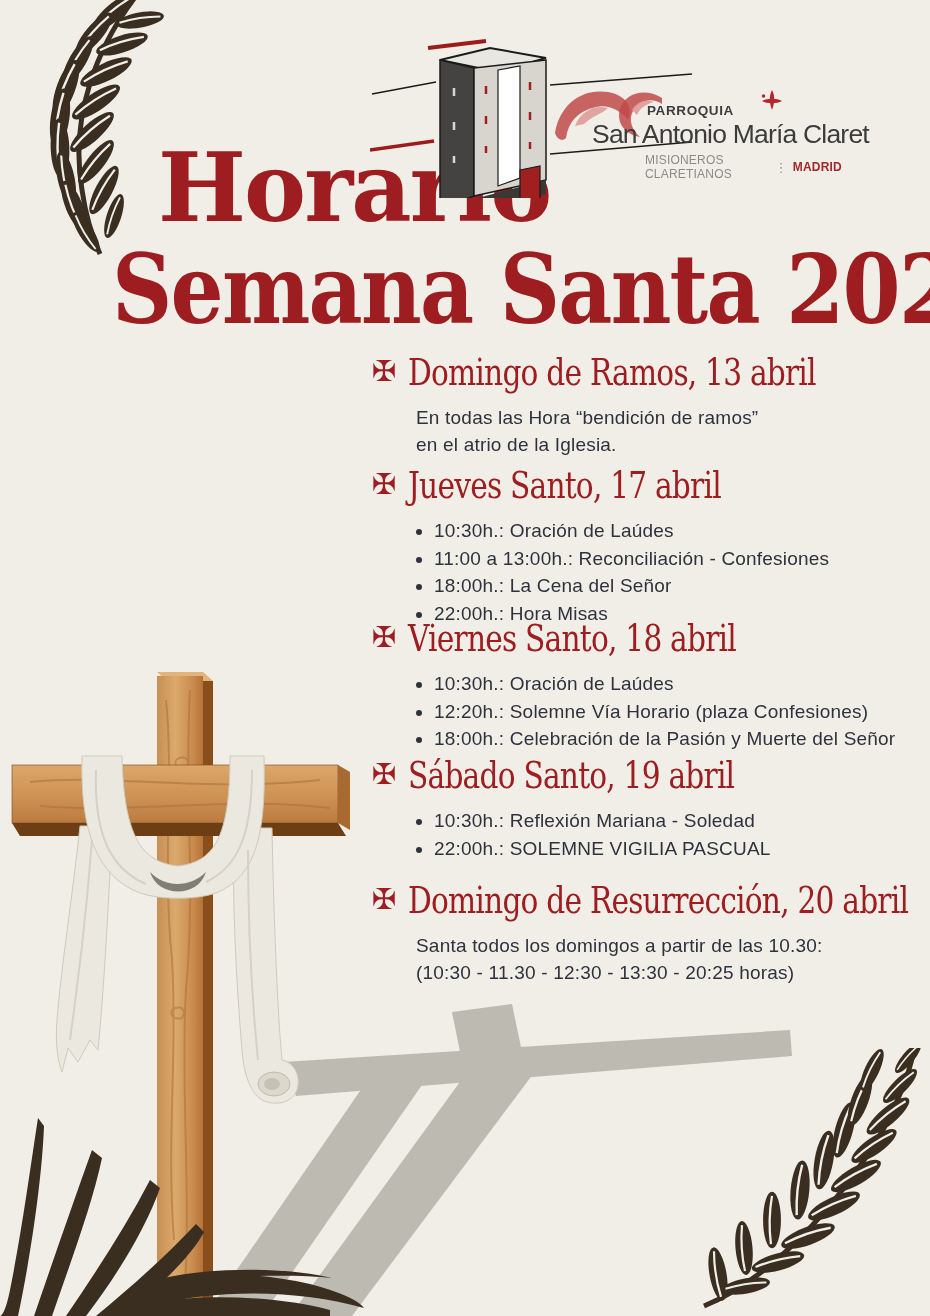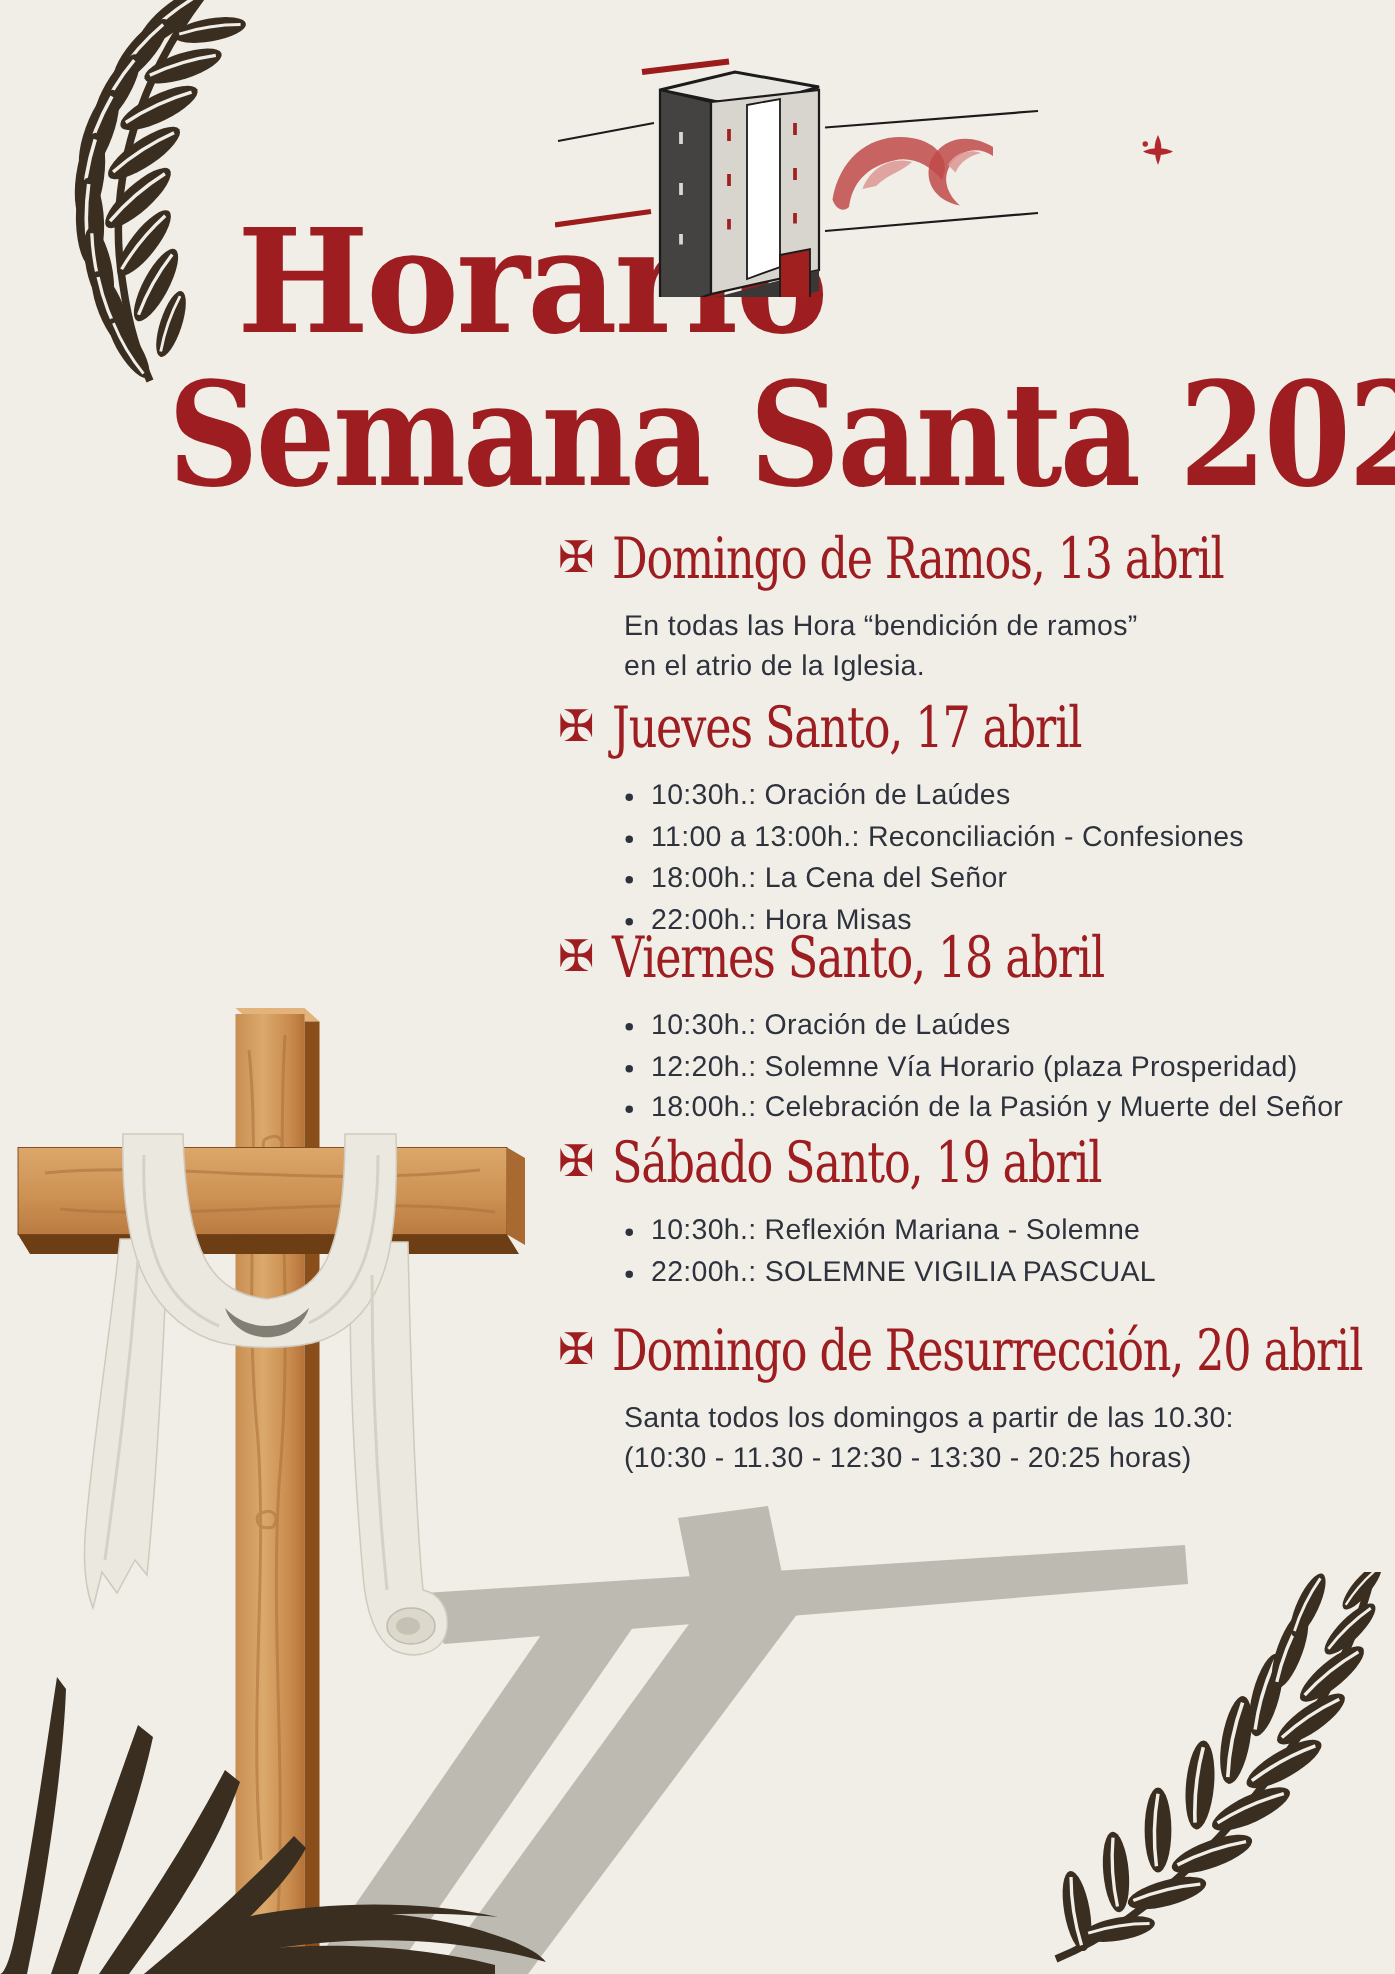--- a/index.html
+++ b/index.html
@@ -117,20 +117,29 @@
     <path d="M292,60 C276,50 258,54 251,68 C245,82 253,96 270,99 C262,92 258,82 263,73 C269,62 282,59 292,66 Z" fill="#bf4a49" opacity=".85"></path>
     <path d="M262,72 C266,64 276,61 284,64 C276,66 270,70 267,77 Z" fill="#dd9b97" opacity=".9"></path>
   </svg>
 
   <svg id="claret-cross" class="art" width="24" height="26" viewBox="0 0 24 26">
     <path d="M12,2 C9,8 9,14 12,22 C15,14 15,8 12,2 Z" fill="#b3282c"></path>
     <path d="M2,13 C7,10 17,10 22,13 C17,16 7,16 2,13 Z" fill="#b3282c"></path>
     <circle cx="3.5" cy="8" r="1.8" fill="#b3282c"></circle>
   </svg>
 
+  <div id="logo-text">
+    <div class="parroquia">PARROQUIA</div>
+    <div class="logo-name">San Antonio María Claret</div>
+    <div class="logo-sub">
+      <span>MISIONEROS CLARETIANOS</span>
+      <span class="sep">⋮</span>
+      <span class="madrid">MADRID</span>
+    </div>
+  </div>
 
   <div id="schedule">
     <section class="event s0">
       <div class="event-head">
         <span class="cross-glyph">✠</span>
         <h2 class="event-title">Domingo de Ramos, 13 abril</h2>
       </div>
       <div class="event-body">
           <p><span>En todas las Hora </span><span class="b">“bendición de ramos”</span></p>
           <p><span>en el atrio de la Iglesia.</span></p>
@@ -153,34 +162,34 @@
     </section>
 
     <section class="event s2">
       <div class="event-head">
         <span class="cross-glyph">✠</span>
         <h2 class="event-title">Viernes Santo, 18 abril</h2>
       </div>
       <div class="event-body">
           <ul class="bullets">
             <li><span>10:30h.: Oración de Laúdes</span></li>
-            <li><span>12:20h.: Solemne </span><span class="b">Vía Horario</span><span> (plaza Prosperidad)</span></li>
+            <li><span>12:20h.: Solemne </span><span class="b">Vía Horario</span><span> (plaza Confesiones)</span></li>
             <li><span>18:00h.: </span><span class="b">Celebración de la Pasión y Muerte del Señor</span></li>
           </ul>
         </div>
     </section>
 
     <section class="event s3">
       <div class="event-head">
         <span class="cross-glyph">✠</span>
         <h2 class="event-title">Sábado Santo, 19 abril</h2>
       </div>
       <div class="event-body">
           <ul class="bullets">
-            <li><span>10:30h.: Reflexión Mariana - </span><span class="b">Solemne</span></li>
+            <li><span>10:30h.: Reflexión Mariana - </span><span class="b">Soledad</span></li>
             <li><span>22:00h.: </span><span class="b">SOLEMNE VIGILIA PASCUAL</span></li>
           </ul>
         </div>
     </section>
 
     <section class="event s4">
       <div class="event-head">
         <span class="cross-glyph">✠</span>
         <h2 class="event-title">Domingo de Resurrección, 20 abril</h2>
       </div>

